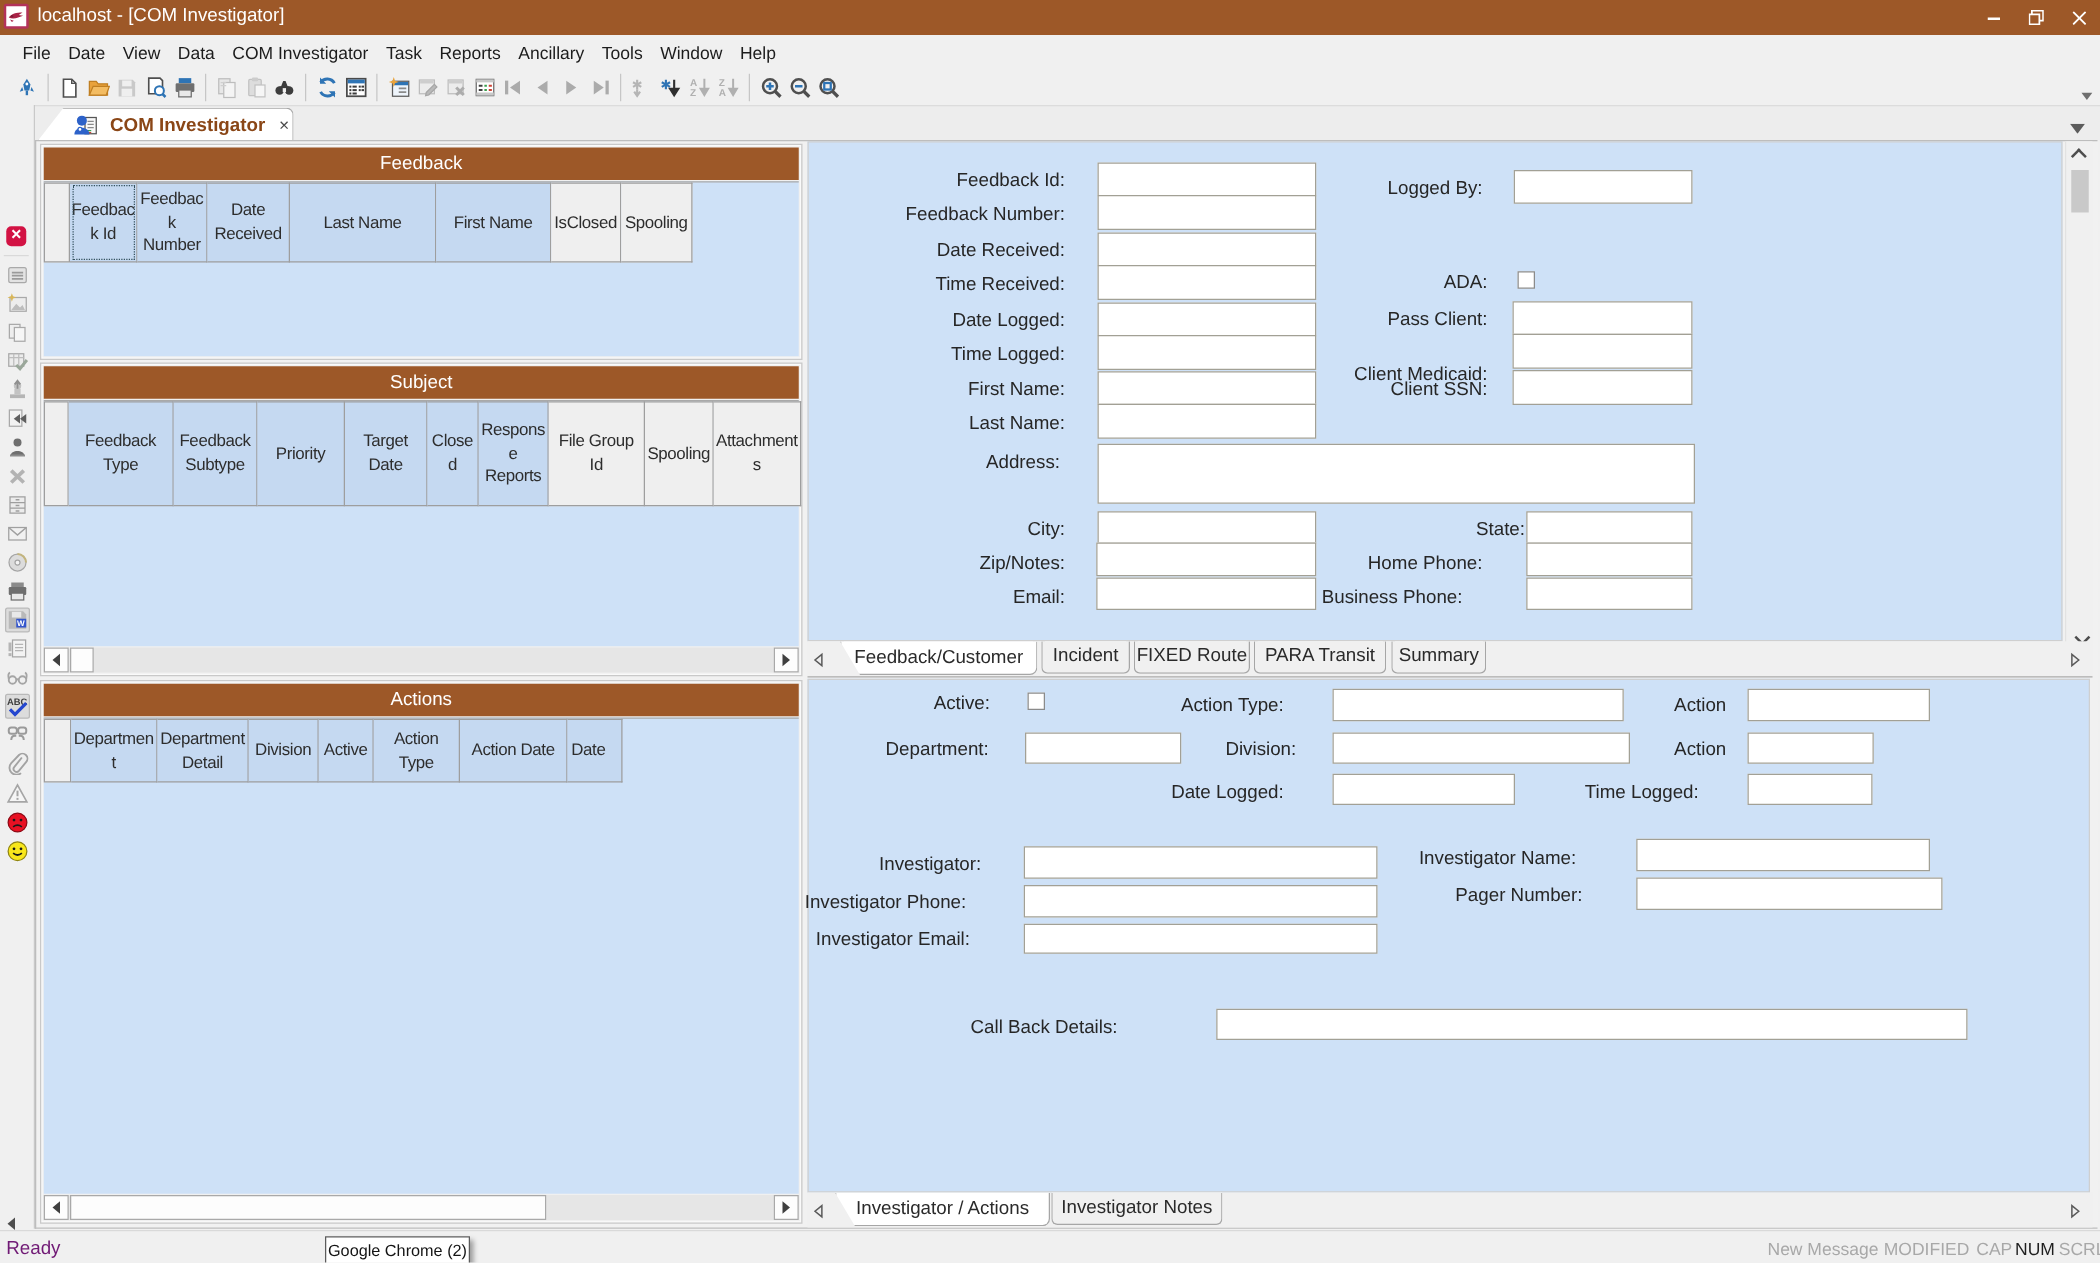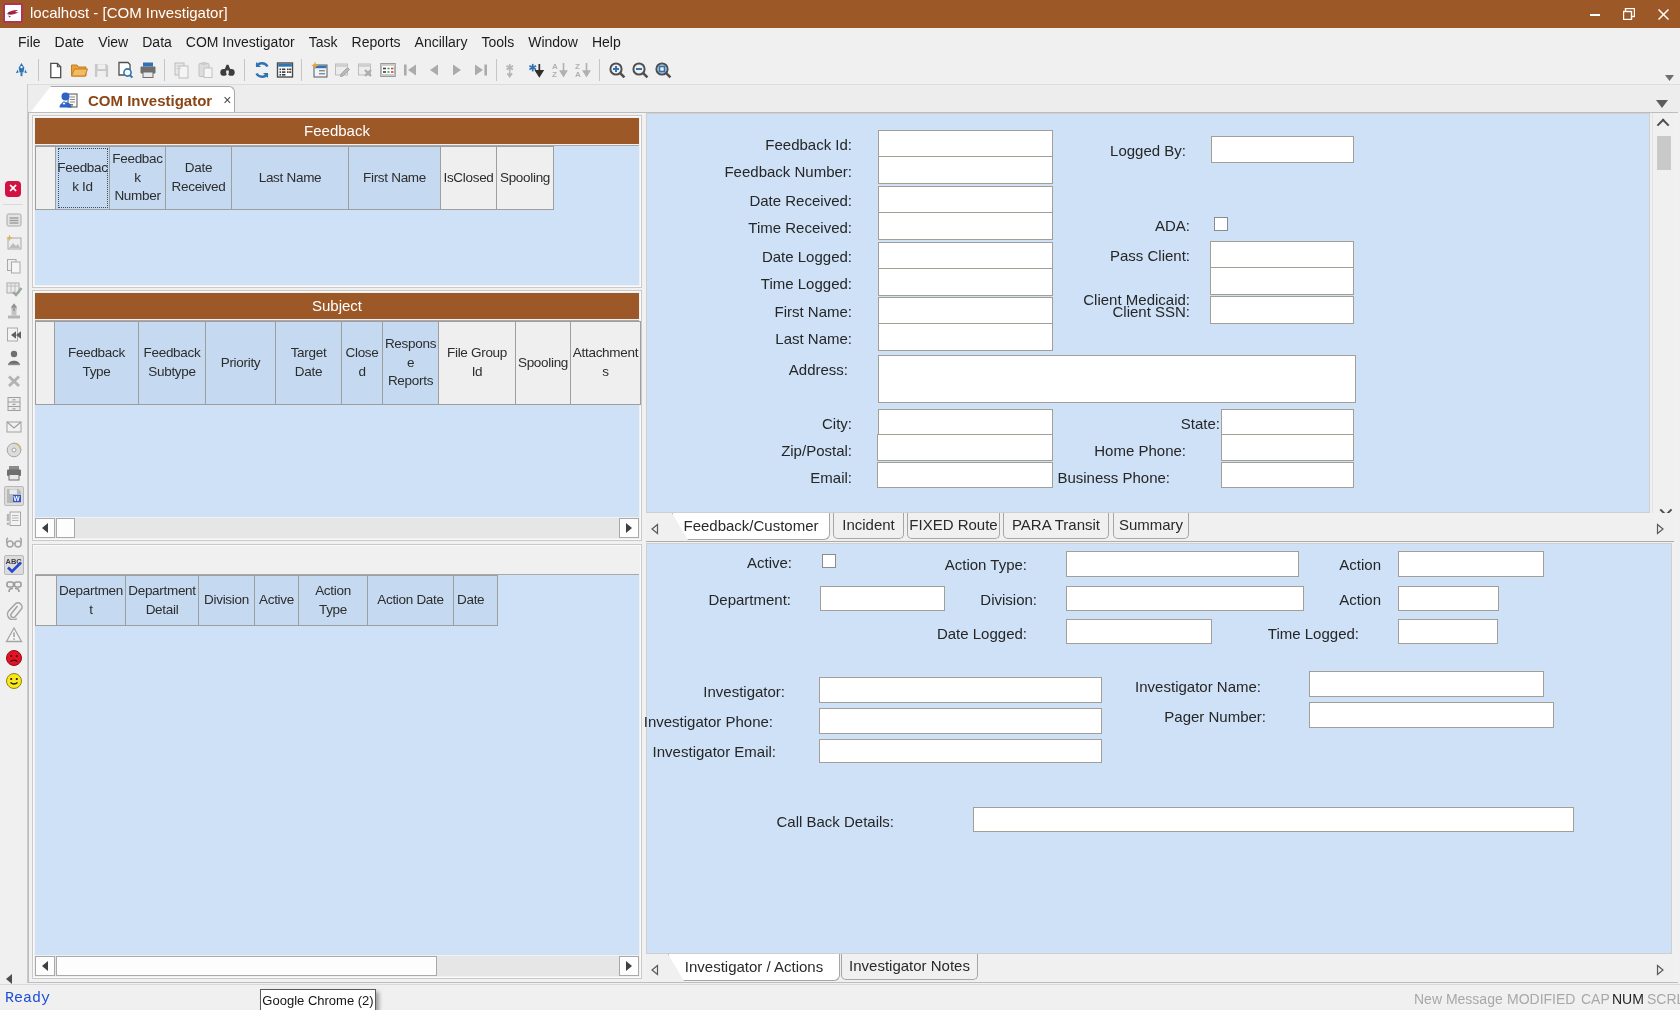--- a/index.html
+++ b/index.html
@@ -62,21 +62,21 @@
   .chevron { width:9px; height:9px; border-left:2px solid #4d4d4d; border-top:2px solid #4d4d4d; }
   .chev-up { transform:rotate(45deg) translateY(2px); }
   .chev-down { transform:rotate(225deg) translateY(2px); }
   
   .tabstrip { position:absolute; height:28px; background:#f0f0f0; }
   .dtab { position:absolute; top:0; height:26px; font-size:15px; color:#2a2a2a; text-align:center; background:#f0f0f0; border:1px solid #a6a6a6; border-top:none; border-radius:0 0 5px 5px; line-height:24px; }
   .dtab.active { background:#fff; height:27px; clip-path:polygon(0 0, 100% 0, 100% 100%, 16px 100%); border-radius:0 0 6px 6px; line-height:26px; z-index:2; }
   .strip-arrow { position:absolute; width:8px; height:10px; }
   
   #statusbar { position:absolute; left:0; top:984px; width:1680px; height:26px; background:#f0f0f0; border-top:1px solid #d9d9d9; font-size:15px; }
-  #status-ready { position:absolute; left:5px; top:5px; color:#1d4ed8;font-family:Liberation Mono, monospace; }
+  #status-ready { position:absolute; left:5px; top:5px; color:#701a75; }
   .sitem { position:absolute; top:6px; color:#a8a8a8; font-size:14px; }
   .sitem.on { color:#1f1f1f; }
   
   #tooltip { position:absolute; left:260px; top:989px; width:116px; height:24px; background:#fff; border:1px solid #5c5c5c; box-shadow:3px 3px 4px rgba(0,0,0,.35); z-index:50; }
   #tooltip span { display:block; font-size:13px; color:#141414; text-align:center; margin-top:3px; white-space:nowrap; }
   .hline { position:absolute; background:#ababab; }
 </style>
 </head>
 <body>
 
@@ -741,20 +741,21 @@
         <div class="tri-l"></div>
       </div>
     <div class="sthumb" style="left:21px; width:19px"></div>
     <div class="sbtn" style="right:0">
         <div class="tri-r"></div>
       </div>
   </div>
 </div>
 
 <div class="panel" style="left:32px; top:544px; width:610px; height:435px">
+  <div class="ptitle">Actions</div>
   <div class="gridarea" style="top:29px; bottom:23px">
     <div class="gh">
       <div class="ghc sel0" style="width:22px; height:51px"></div>
       <div class="ghc" style="width:69px; height:51px">Department</div>
       <div class="ghc" style="width:73px; height:51px">Department Detail</div>
       <div class="ghc" style="width:56px; height:51px">Division</div>
       <div class="ghc" style="width:44px; height:51px">Active</div>
       <div class="ghc" style="width:69px; height:51px">Action Type</div>
       <div class="ghc" style="width:86px; height:51px">Action Date</div>
       <div class="ghc" style="width:44px; height:51px; justify-content:flex-start; padding-left:3px">Date</div>
@@ -776,21 +777,21 @@
 <div class="flabel" style="left:652px; top:136px; width:200px">Feedback Id:</div>
 <div class="flabel" style="left:652px; top:163px; width:200px">Feedback Number:</div>
 <div class="flabel" style="left:652px; top:192px; width:200px">Date Received:</div>
 <div class="flabel" style="left:652px; top:219px; width:200px">Time Received:</div>
 <div class="flabel" style="left:652px; top:248px; width:200px">Date Logged:</div>
 <div class="flabel" style="left:652px; top:275px; width:200px">Time Logged:</div>
 <div class="flabel" style="left:652px; top:303px; width:200px">First Name:</div>
 <div class="flabel" style="left:652px; top:330px; width:200px">Last Name:</div>
 <div class="flabel" style="left:652px; top:361px; width:196px">Address:</div>
 <div class="flabel" style="left:652px; top:415px; width:200px">City:</div>
-<div class="flabel" style="left:652px; top:442px; width:200px">Zip/Postal:</div>
+<div class="flabel" style="left:652px; top:442px; width:200px">Zip/Notes:</div>
 <div class="flabel" style="left:652px; top:469px; width:200px">Email:</div>
 
 <div class="tb" style="left:878px; top:130px; width:175px; height:27px"></div>
 <div class="tb" style="left:878px; top:156px; width:175px; height:28px"></div>
 <div class="tb" style="left:878px; top:186px; width:175px; height:27px"></div>
 <div class="tb" style="left:878px; top:212px; width:175px; height:28px"></div>
 <div class="tb" style="left:878px; top:242px; width:175px; height:27px"></div>
 <div class="tb" style="left:878px; top:268px; width:175px; height:28px"></div>
 <div class="tb" style="left:878px; top:297px; width:175px; height:27px"></div>
 <div class="tb" style="left:878px; top:323px; width:175px; height:28px"></div>

